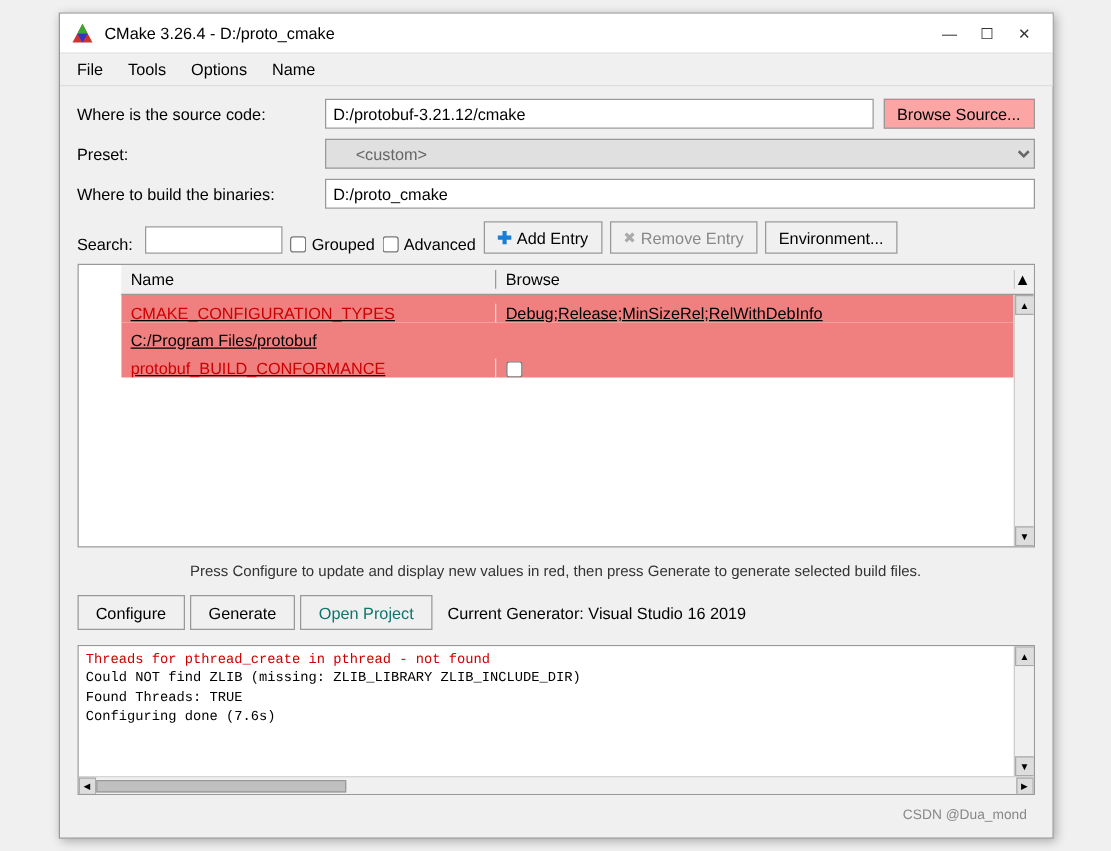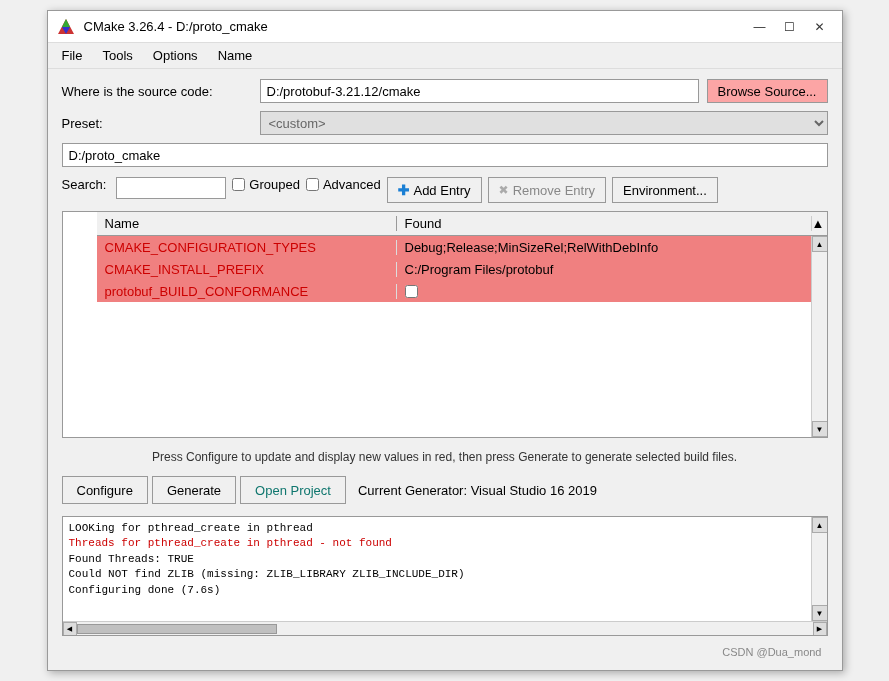--- a/index.html
+++ b/index.html
@@ -107,21 +107,21 @@
       height: 24px;
       padding: 0 10px;
       border: 1px solid #999;
       background: #fca5a5;
       cursor: pointer;
       font-size: 13px;
       white-space: nowrap;
     }
     .toolbar-row {
       display: flex;
-      align-items: flex-start;
+      align-items: flex-end;
       gap: 6px;
       margin-top: 2px;
     }
     .search-label {
       font-size: 13px;
       margin-right: 4px;
     }
     .search-input {
       width: 110px;
       height: 22px;
@@ -201,21 +201,22 @@
       border-left: 1px solid #ccc;
     }
     .table-body {
       flex: 1;
       overflow-y: auto;
       overflow-x: hidden;
     }
     .table-row {
       display: flex;
       height: 22px;
-      align-items: center;
+      align-items: flex-end;
+      text-decoration: underline;
     }
     .table-row.highlighted {
       background: #f08080;
     }
     .table-row:not(.highlighted) {
       background: #fff;
     }
     .table-cell-name {
       width: 300px;
       padding: 0 8px;
@@ -353,21 +354,21 @@
       color: #888;
       padding: 2px 6px;
     }
     select.preset-select {
       flex: 1;
       height: 24px;
       border: 1px solid #999;
       background: #e0e0e0;
       color: #666;
       font-size: 13px;
-      padding: 0 4px;
+      padding: 0 20px;
       appearance: auto;
     }
   </style>
 </head>
 <body>
 
 <div class="window">
 
   <div class="title-bar">
     <div class="title-bar-icon">
@@ -402,20 +403,21 @@
     </div>
 
     <div class="form-row">
       <span class="form-label">Preset:</span>
       <select class="preset-select">
         <option>&lt;custom&gt;</option>
       </select>
     </div>
 
     <div class="form-row">
+      <span class="form-label">Where to build the binaries:</span>
       <input type="text" class="form-input" value="D:/proto_cmake" style="">
     </div>
 
     <div class="toolbar-row">
       <span class="search-label">Search:</span>
       <input type="text" class="search-input" style="">
       <label class="checkbox-label">
         <input type="checkbox" style="">
         <span>Grouped</span>
       </label>
@@ -430,31 +432,30 @@
       <button class="btn remove-entry">
         <span class="btn-icon-x">✖</span>
         <span>Remove Entry</span>
       </button>
       <button class="btn">Environment...</button>
     </div>
 
     <div class="table-container">
       <div class="table-header">
         <div class="table-header-name">Name</div>
-        <div class="table-header-value">Found</div>
+        <div class="table-header-value">Browse</div>
         <div class="table-header-scroll">▲</div>
       </div>
       <div style="display:flex;flex:1;overflow:hidden;">
         <div class="table-body" style="flex:1;">
           <div class="table-row highlighted">
             <div class="table-cell-name">CMAKE_CONFIGURATION_TYPES</div>
             <div class="table-cell-value">Debug;Release;MinSizeRel;RelWithDebInfo</div>
           </div>
           <div class="table-row highlighted">
-            <div class="table-cell-name">CMAKE_INSTALL_PREFIX</div>
             <div class="table-cell-value">C:/Program Files/protobuf</div>
           </div>
           <div class="table-row highlighted checkbox-row">
             <div class="table-cell-name">protobuf_BUILD_CONFORMANCE</div>
             <div class="table-cell-value">
               <input type="checkbox" style="">
             </div>
           </div>
         </div>
         <div class="scrollbar-right">
@@ -470,24 +471,23 @@
     <div class="bottom-buttons">
       <button class="action-btn">Configure</button>
       <button class="action-btn">Generate</button>
       <button class="action-btn disabled">Open Project</button>
       <span class="generator-text">Current Generator: Visual Studio 16 2019</span>
     </div>
 
     <div class="output-container">
       <div class="output-row">
         <div class="output-body">
-          <div class="output-line">LOOKing for pthread_create in pthread</div>
           <div class="output-line red">Threads for pthread_create in pthread - not found</div>
+          <div class="output-line">Could NOT find ZLIB (missing: ZLIB_LIBRARY ZLIB_INCLUDE_DIR)</div>
           <div class="output-line">Found Threads: TRUE</div>
-          <div class="output-line">Could NOT find ZLIB (missing: ZLIB_LIBRARY ZLIB_INCLUDE_DIR)</div>
           <div class="output-line">Configuring done (7.6s)</div>
         </div>
         <div class="scrollbar-right">
           <div class="scrollbar-btn">▲</div>
           <div class="scrollbar-track"></div>
           <div class="scrollbar-btn">▼</div>
         </div>
       </div>
       <div class="horizontal-scroll">
         <div class="hscroll-btn">◀</div>

